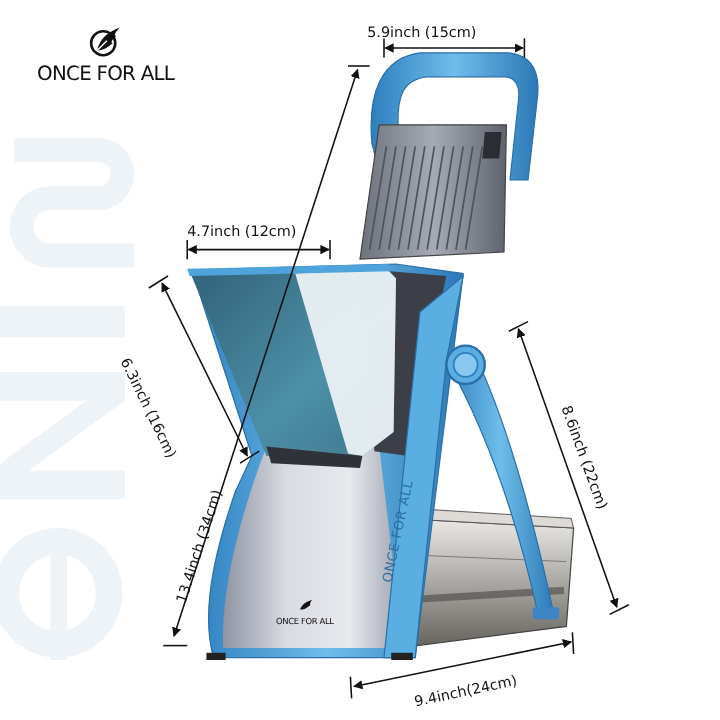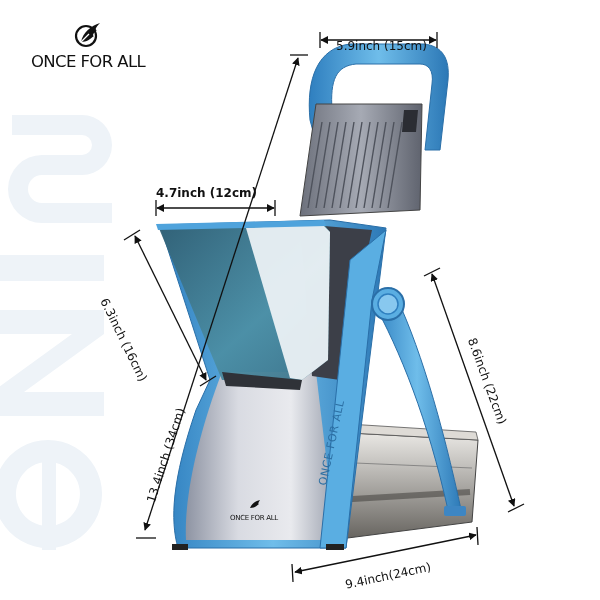--- a/index.html
+++ b/index.html
@@ -157,20 +157,20 @@
       <line x1="432" y1="274" x2="514" y2="506" marker-start="url(#arr)" marker-end="url(#arr)"></line>
       <line x1="424" y1="276" x2="440" y2="268"></line>
       <line x1="508" y1="512" x2="524" y2="504"></line>
 
       <line x1="295" y1="572" x2="476" y2="535" marker-start="url(#arr)" marker-end="url(#arr)"></line>
       <line x1="292" y1="564" x2="293" y2="582"></line>
       <line x1="477" y1="527" x2="478" y2="545"></line>
     </g>
   </svg>
 
-  <span class="dim-label" style="left:336px; top:20px;margin-top:19px;">5.9inch (15cm)</span>
-  <span class="dim-label" style="left:156px; top:186px;font-weight:bold;">4.7inch (12cm)</span>
+  <span class="dim-label" style="left:306px; top:20px;">5.9inch (15cm)</span>
+  <span class="dim-label" style="left:156px; top:186px;">4.7inch (12cm)</span>
   <span class="dim-label" style="left:110px; top:296px; transform:rotate(64deg); transform-origin:left top;">6.3inch (16cm)</span>
   <span class="dim-label" style="left:144px; top:500px; transform:rotate(-72deg); transform-origin:left top;">13.4inch (34cm)</span>
   <span class="dim-label" style="left:478px; top:336px; transform:rotate(70deg); transform-origin:left top;">8.6inch (22cm)</span>
   <span class="dim-label" style="left:344px; top:578px; transform:rotate(-12deg); transform-origin:left top;">9.4inch(24cm)</span>
 
 </div>
 
 </body></html>

